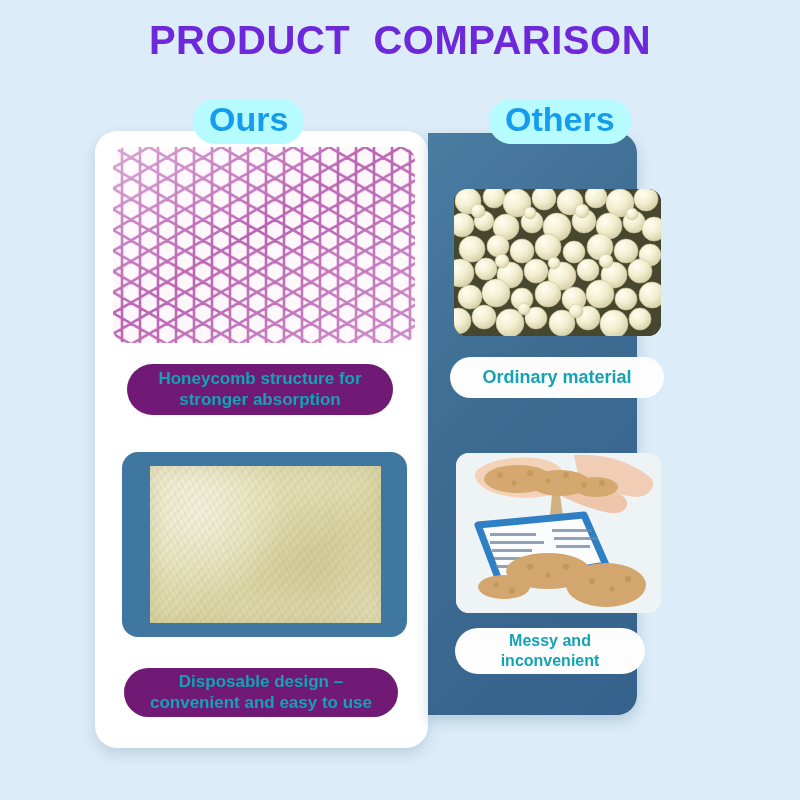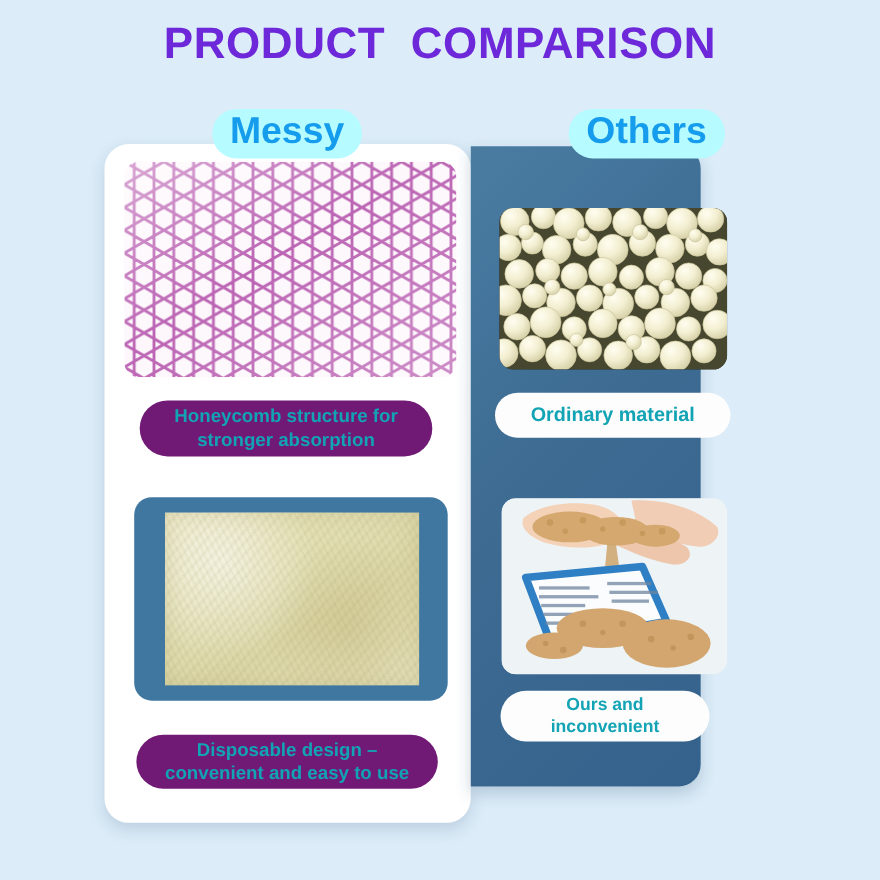--- a/index.html
+++ b/index.html
@@ -34,21 +34,21 @@
     position: absolute;
     font-size: 34px;
     font-weight: bold;
     color: #159cec;
     background: #b6fbff;
     border-radius: 22px;
     padding: 3px 16px 6px 16px;
     line-height: 1.05;
   }
   #header-ours  { left: 193px; top: 99px; }
-  #header-others{ left: 517px; top: 99px; }
+  #header-others{ left: 489px; top: 99px; }
 
   
   #panel-ours {
     position: absolute;
     left: 95px;
     top: 131px;
     width: 333px;
     height: 617px;
     background: #ffffff;
     border-radius: 22px;
@@ -346,19 +346,19 @@
           <circle cx="110" cy="114" r="3"></circle>
         <circle cx="136" cy="128" r="3"></circle>
           <circle cx="156" cy="136" r="2.5"></circle>
           <circle cx="172" cy="126" r="3"></circle>
         <circle cx="40" cy="132" r="2.5"></circle>
           <circle cx="56" cy="138" r="3"></circle>
       </g>
     </svg>
   </div>
 
-  <div class="caption white" id="caption-messy" style="left:27px; top:495px;">Ours and
+  <div class="caption white" id="caption-messy" style="left:27px; top:495px;">Messy and
 inconvenient</div>
 </div>
 
-<div class="col-header" id="header-ours">Messy</div>
+<div class="col-header" id="header-ours">Ours</div>
 
 <div class="col-header" id="header-others">Others</div>
 
 </body></html>

